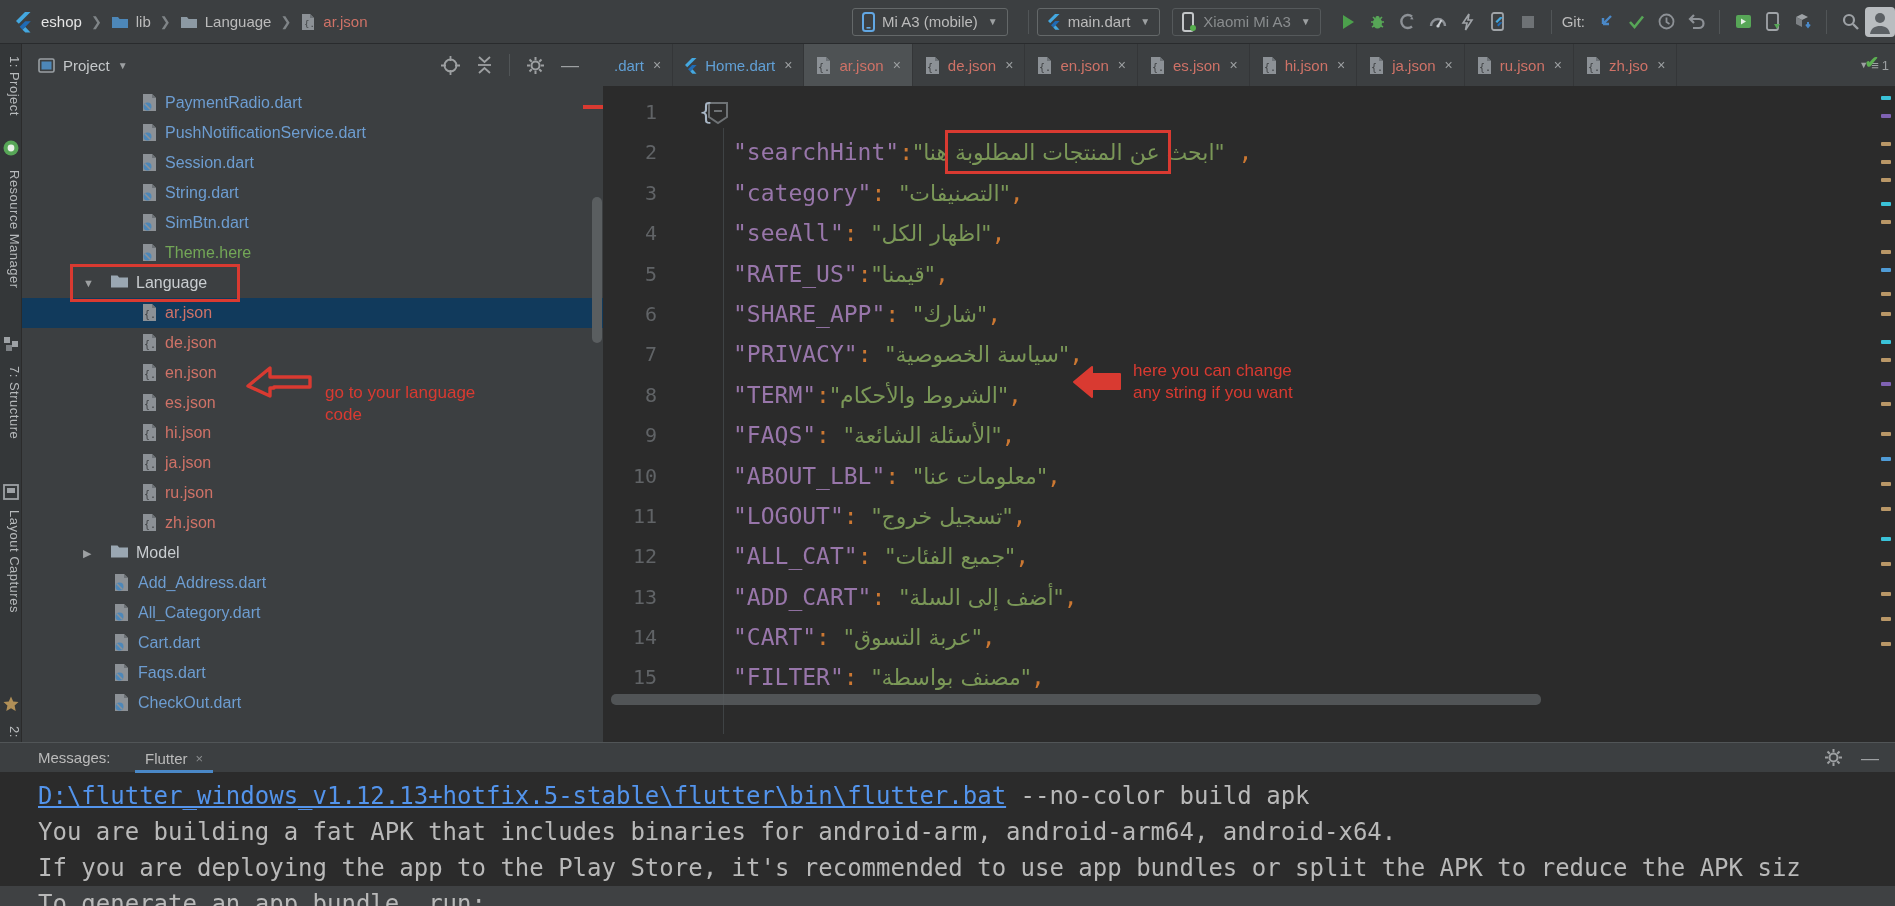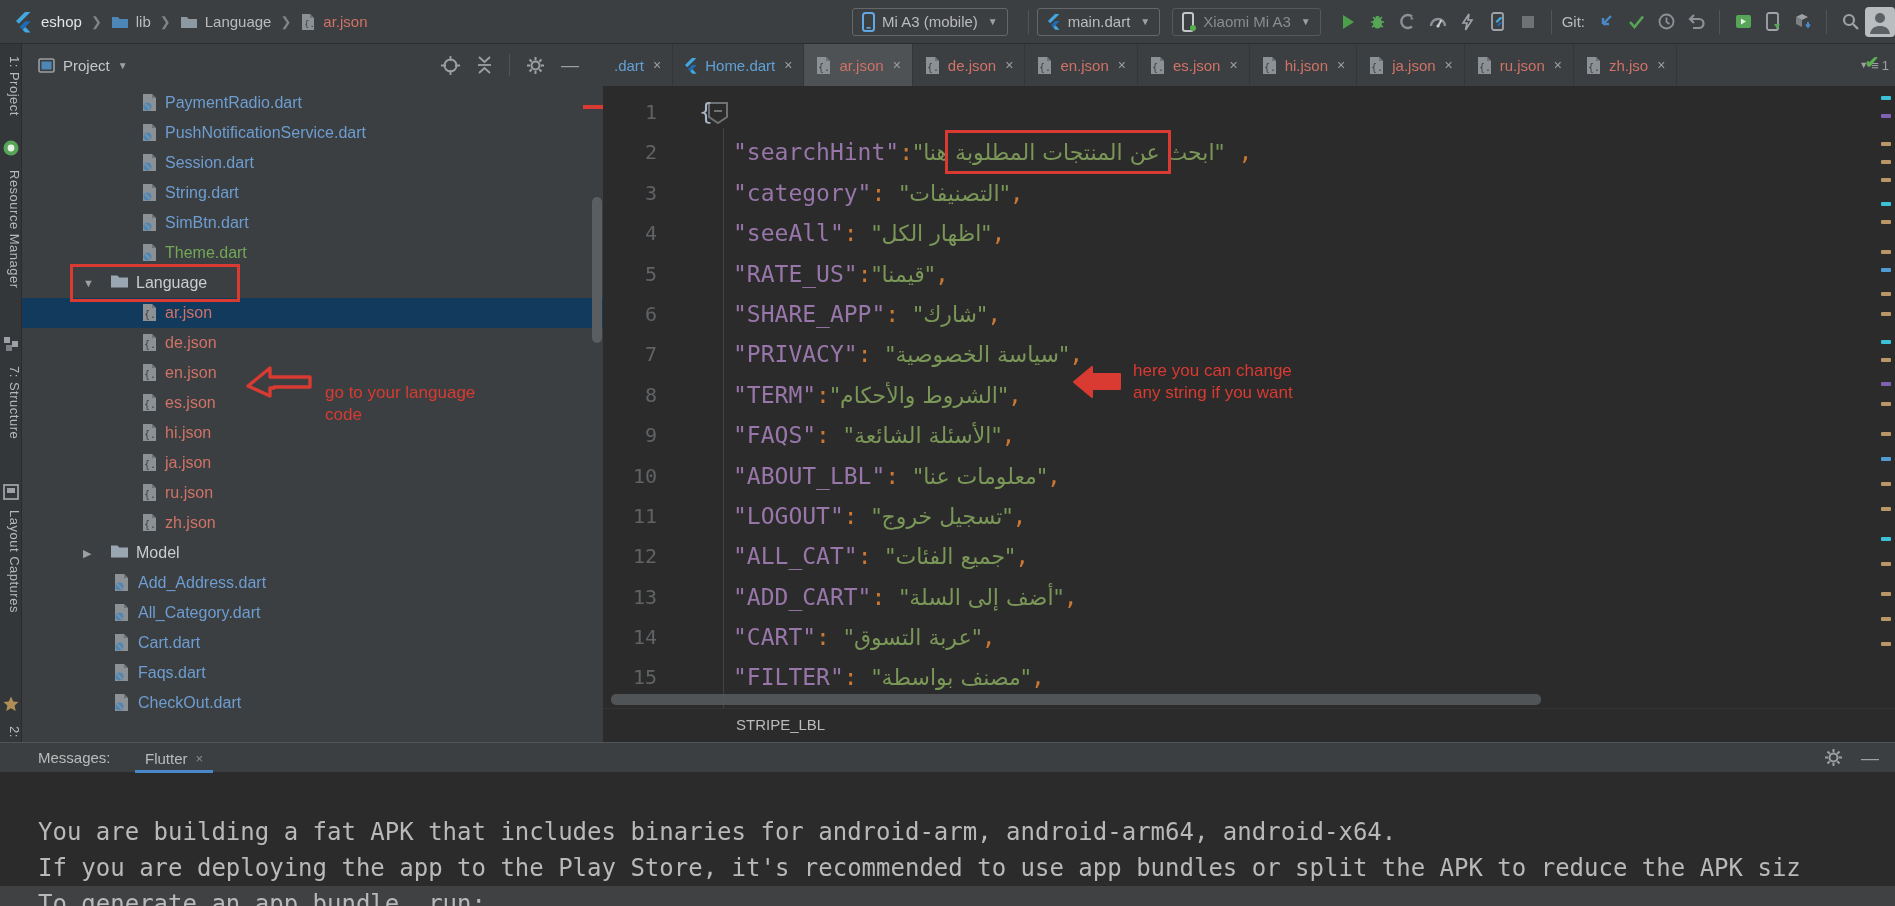--- a/index.html
+++ b/index.html
@@ -415,21 +415,21 @@
         </div>
         <div class="trow lv-file2">
           <span class="t-ico">
             <svg width="17" height="19" viewBox="0 0 17 19">
               <path d="M2 1h9l4 4v13H2z" fill="#8c9196"></path>
               <path d="M11 1l4 4h-4z" fill="#6d7277"></path>
               <circle cx="6.5" cy="13.5" r="4" fill="#4d87b8"></circle>
               <path d="M3.8 10.8 9.2 16.2" stroke="#8c9196" stroke-width="1.6"></path>
             </svg>
           </span>
-          <span class="lbl c-green">Theme.dart</span>
+          <span class="lbl c-green">Theme.here</span>
         </div>
         <div class="trow lv-folder">
           <span class="arrow">▼</span>
           <span class="t-ico">
             <svg width="19" height="15" viewBox="0 0 19 15">
               <path d="M1 2.5h6.5l1.7 2H18v10H1z" fill="#9aa7b2"></path>
             </svg>
           </span>
           <span class="lbl">Language</span>
         </div>
@@ -774,23 +774,20 @@
     <div class="valbox"></div>
     <svg class="ann" style="left:468px;top:318px" width="52" height="40" viewBox="0 0 52 40">
       <path d="M3 20 21 5v7h28v15H21v8z" fill="#d93a31" stroke="#d93a31" stroke-width="2" stroke-linejoin="round"></path>
     </svg>
     <div class="ann" style="left:530px;top:316px">
       <div>here you can change</div>
       <div>any string if you want</div>
     </div>
 
     <div class="hscroll" style="left:8px;"></div>
-    <div class="ebread">
-      <span>STRIPE_LBL</span>
-    </div>
     <div class="stripe" id="stripe">
         <div class="smark" style="top: 12px; background: rgb(58, 194, 216);"></div>
         <div class="smark" style="top: 30px; background: rgb(127, 98, 179);"></div>
         <div class="smark" style="top: 58px; background: rgb(185, 151, 103);"></div>
         <div class="smark" style="top: 76px; background: rgb(185, 151, 103);"></div>
         <div class="smark" style="top: 94px; background: rgb(185, 151, 103);"></div>
         <div class="smark" style="top: 118px; background: rgb(58, 194, 216);"></div>
         <div class="smark" style="top: 136px; background: rgb(185, 151, 103);"></div>
         <div class="smark" style="top: 166px; background: rgb(185, 151, 103);"></div>
         <div class="smark" style="top: 184px; background: rgb(79, 155, 214);"></div>
@@ -823,19 +820,20 @@
       </div>
       <span class="mico" style="right:52px;position:absolute">
         <svg width="19" height="19" viewBox="0 0 19 19">
             <circle cx="9.5" cy="9.5" r="4" fill="none" stroke="#9da0a2" stroke-width="2"></circle>
             <path d="M9.5 1v3.2M9.5 14.8V18M1 9.5h3.2M14.8 9.5H18M3.5 3.5l2.3 2.3M13.2 13.2l2.3 2.3M15.5 3.5l-2.3 2.3M5.8 13.2l-2.3 2.3" stroke="#9da0a2" stroke-width="2"></path>
           </svg>
       </span>
       <span class="mico" style="right:16px;position:absolute;color:#9da0a2;font-size:18px;">—</span>
     </div>
     <div class="console" id="console">
+        <div class="conline" style="top: 6px;"><span class="pad"><a href="#">D:\flutter_windows_v1.12.13+hotfix.5-stable\flutter\bin\flutter.bat</a><span> --no-color build apk</span></span></div>
         <div class="conline" style="top: 42px;"><span class="pad"><span>You are building a fat APK that includes binaries for android-arm, android-arm64, android-x64.</span></span></div>
         <div class="conline" style="top: 78px;"><span class="pad"><span>If you are deploying the app to the Play Store, it's recommended to use app bundles or split the APK to reduce the APK siz</span></span></div>
         <div class="conline band" style="top: 114px;"><span class="pad"><span>To generate an app bundle, run:</span></span></div>
       </div>
   </div>
 
 </div>
 
 </body></html>

